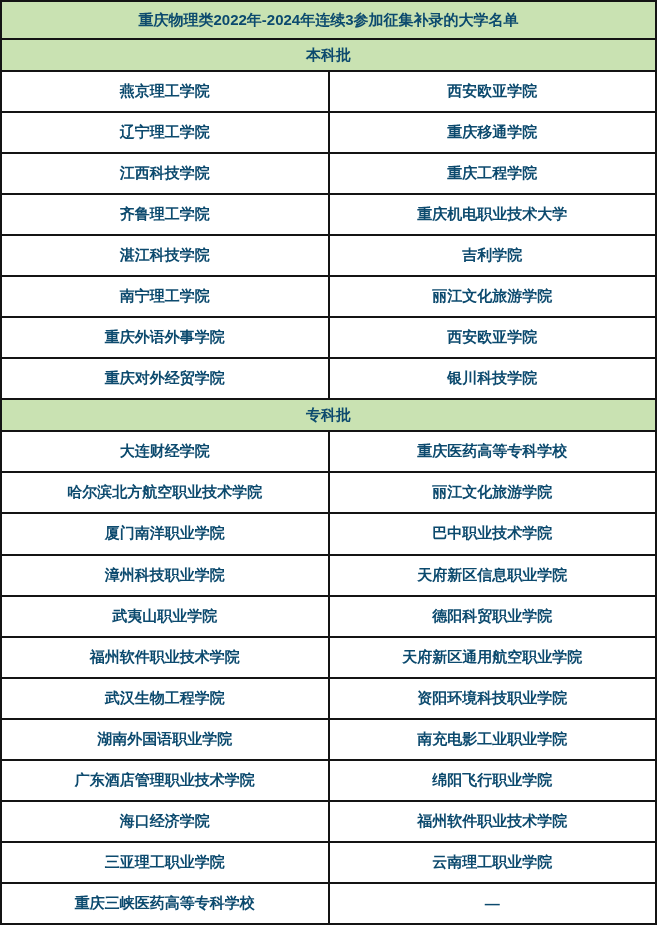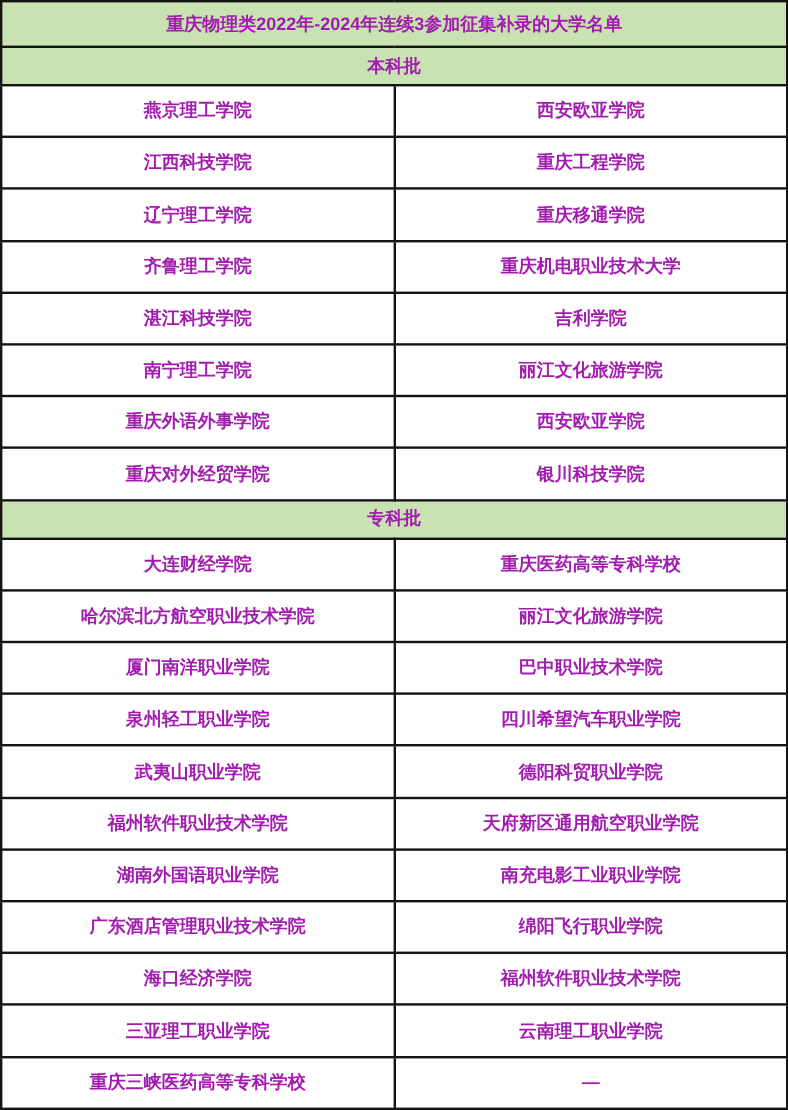--- a/index.html
+++ b/index.html
@@ -19,21 +19,21 @@
     height: 100%;
     border-collapse: collapse;
     table-layout: fixed;
   }
   table.univ-table td {
     border: 2px solid #141414;
     text-align: center;
     vertical-align: middle;
     font-weight: bold;
     font-size: 15px;
-    color: #a21caf;
+    color: #0c4a6e;
     padding: 2px 4px;
     overflow: hidden;
     white-space: nowrap;
   }
   td.title-cell {
     background: #c9e2b2;
     color: #e60000;
     font-size: 17px;
     height: 32px;
   }
@@ -58,26 +58,26 @@
       </tr>
 
     <tr>
           <td class="section-cell" colspan="2">本科批</td>
         </tr>
         <tr>
           <td class="data-cell">燕京理工学院</td>
           <td class="data-cell">西安欧亚学院</td>
         </tr>
         <tr>
+          <td class="data-cell">辽宁理工学院</td>
+          <td class="data-cell">重庆移通学院</td>
+        </tr>
+        <tr>
           <td class="data-cell">江西科技学院</td>
           <td class="data-cell">重庆工程学院</td>
-        </tr>
-        <tr>
-          <td class="data-cell">辽宁理工学院</td>
-          <td class="data-cell">重庆移通学院</td>
         </tr>
         <tr>
           <td class="data-cell">齐鲁理工学院</td>
           <td class="data-cell">重庆机电职业技术大学</td>
         </tr>
         <tr>
           <td class="data-cell">湛江科技学院</td>
           <td class="data-cell">吉利学院</td>
         </tr>
         <tr>
@@ -101,30 +101,34 @@
         </tr>
         <tr>
           <td class="data-cell">哈尔滨北方航空职业技术学院</td>
           <td class="data-cell">丽江文化旅游学院</td>
         </tr>
         <tr>
           <td class="data-cell">厦门南洋职业学院</td>
           <td class="data-cell">巴中职业技术学院</td>
         </tr>
         <tr>
-          <td class="data-cell">泉州轻工职业学院</td>
-          <td class="data-cell">四川希望汽车职业学院</td>
+          <td class="data-cell">漳州科技职业学院</td>
+          <td class="data-cell">天府新区信息职业学院</td>
         </tr>
         <tr>
           <td class="data-cell">武夷山职业学院</td>
           <td class="data-cell">德阳科贸职业学院</td>
         </tr>
         <tr>
           <td class="data-cell">福州软件职业技术学院</td>
           <td class="data-cell">天府新区通用航空职业学院</td>
+        </tr>
+        <tr>
+          <td class="data-cell">武汉生物工程学院</td>
+          <td class="data-cell">资阳环境科技职业学院</td>
         </tr>
         <tr>
           <td class="data-cell">湖南外国语职业学院</td>
           <td class="data-cell">南充电影工业职业学院</td>
         </tr>
         <tr>
           <td class="data-cell">广东酒店管理职业技术学院</td>
           <td class="data-cell">绵阳飞行职业学院</td>
         </tr>
         <tr>

